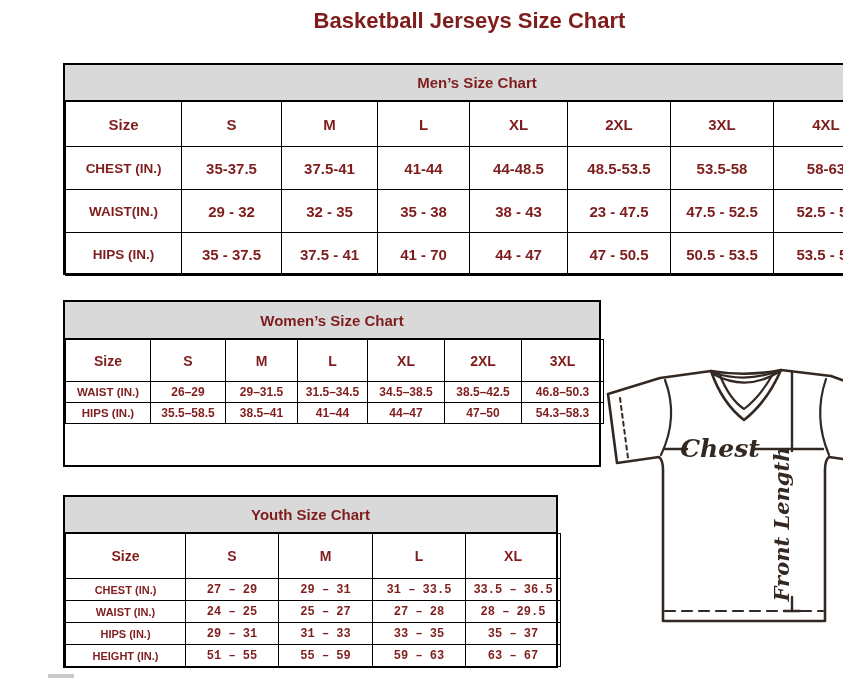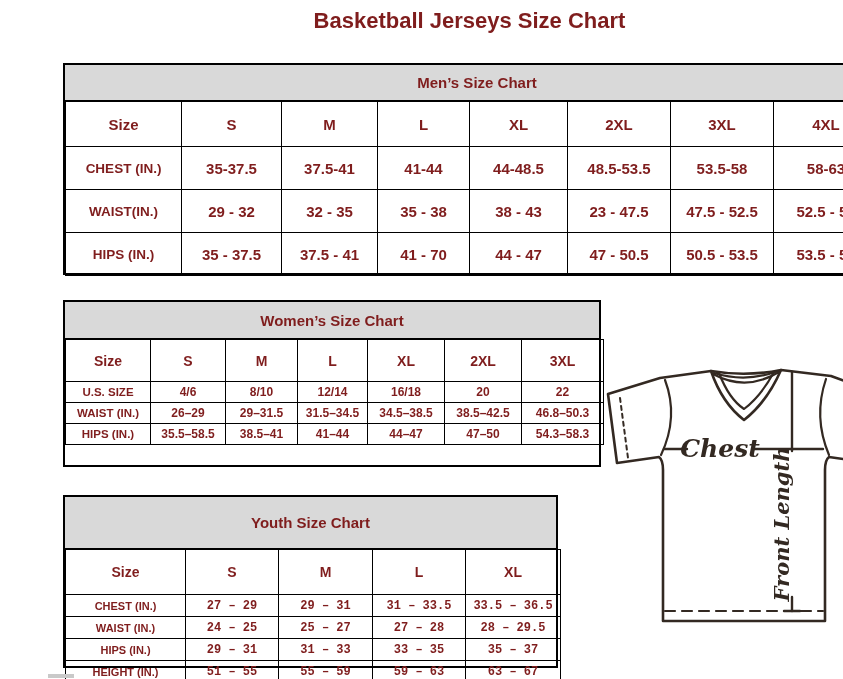--- a/index.html
+++ b/index.html
@@ -40,21 +40,21 @@
   
   #womens { left:15px; top:300px; width:538px; height:167px; }
   #womens .table-title { height:37px; }
   #womens thead tr { height:42px; }
   #womens thead th { font-size:14px; }
   #womens tbody tr { height:21px; }
   #womens tbody th { font-size:11.5px; }
   #womens tbody td { font-size:12px; }
   
   #youth { left:15px; top:495px; width:495px; height:173px; }
-  #youth .table-title { height:52px; }
+  #youth .table-title { height:36px; }
   #youth thead tr { height:45px; }
   #youth thead th { font-size:14px; }
   #youth tbody tr { height:22px; }
   #youth tbody th { font-size:11px; }
   #youth tbody td { font-size:12px;font-family:Liberation Mono, monospace; }
 
   #jersey-diagram { position:absolute; left:553px; top:353px; width:290px; height:278px; }
   #jersey-diagram text {
     font-family:"DejaVu Serif", serif; font-style:italic; font-weight:bold;
   }
@@ -148,29 +148,20 @@
             <th>S</th>
             <th>M</th>
             <th>L</th>
             <th>XL</th>
             <th>2XL</th>
             <th>3XL</th>
           </tr>
         </thead>
         <tbody>
           <tr>
-            <th>U.S. SIZE</th>
-            <td>4/6</td>
-            <td>8/10</td>
-            <td>12/14</td>
-            <td>16/18</td>
-            <td>20</td>
-            <td>22</td>
-          </tr>
-          <tr>
             <th>WAIST (IN.)</th>
             <td>26–29</td>
             <td>29–31.5</td>
             <td>31.5–34.5</td>
             <td>34.5–38.5</td>
             <td>38.5–42.5</td>
             <td>46.8–50.3</td>
           </tr>
           <tr>
             <th>HIPS (IN.)</th>

